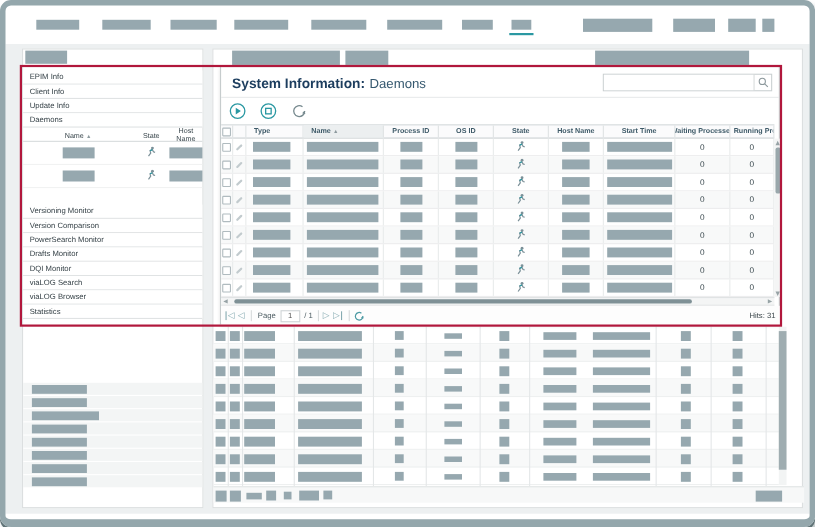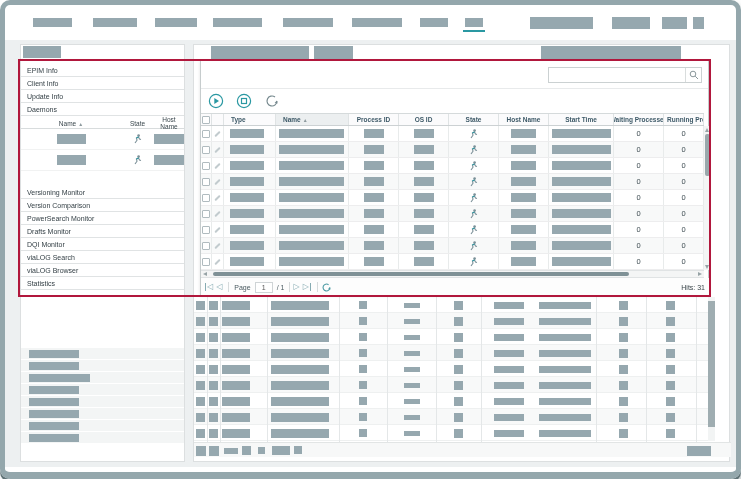--- a/index.html
+++ b/index.html
@@ -353,20 +353,23 @@
     <span class="ph" style="left:48px;width:9px;height:9px"></span>
     <span class="ph" style="left:64px;width:7px;height:7px;top:4px"></span>
     <span class="ph" style="left:78px;width:18px;height:9px"></span>
     <span class="ph" style="left:100px;width:8px;height:8px"></span>
     <span class="ph" style="left:493px;width:24px;height:10px"></span>
   </div>
 </div>
 
 <div class="overlay">
   <div class="ov-head">
+    <div class="ov-title">
+      <span>System Information:</span><span class="ov-sub">Daemons</span>
+    </div>
     <div class="searchbox">
       <input type="text" value="" style="">
       <span class="search-btn">
         <svg width="10" height="10" viewBox="0 0 10 10">
             <circle cx="4" cy="4" r="2.8" fill="none" stroke="#8b979b" stroke-width="1"></circle>
             <line x1="6.2" y1="6.2" x2="9" y2="9" stroke="#8b979b" stroke-width="1"></line>
           </svg>
       </span>
     </div>
   </div>

